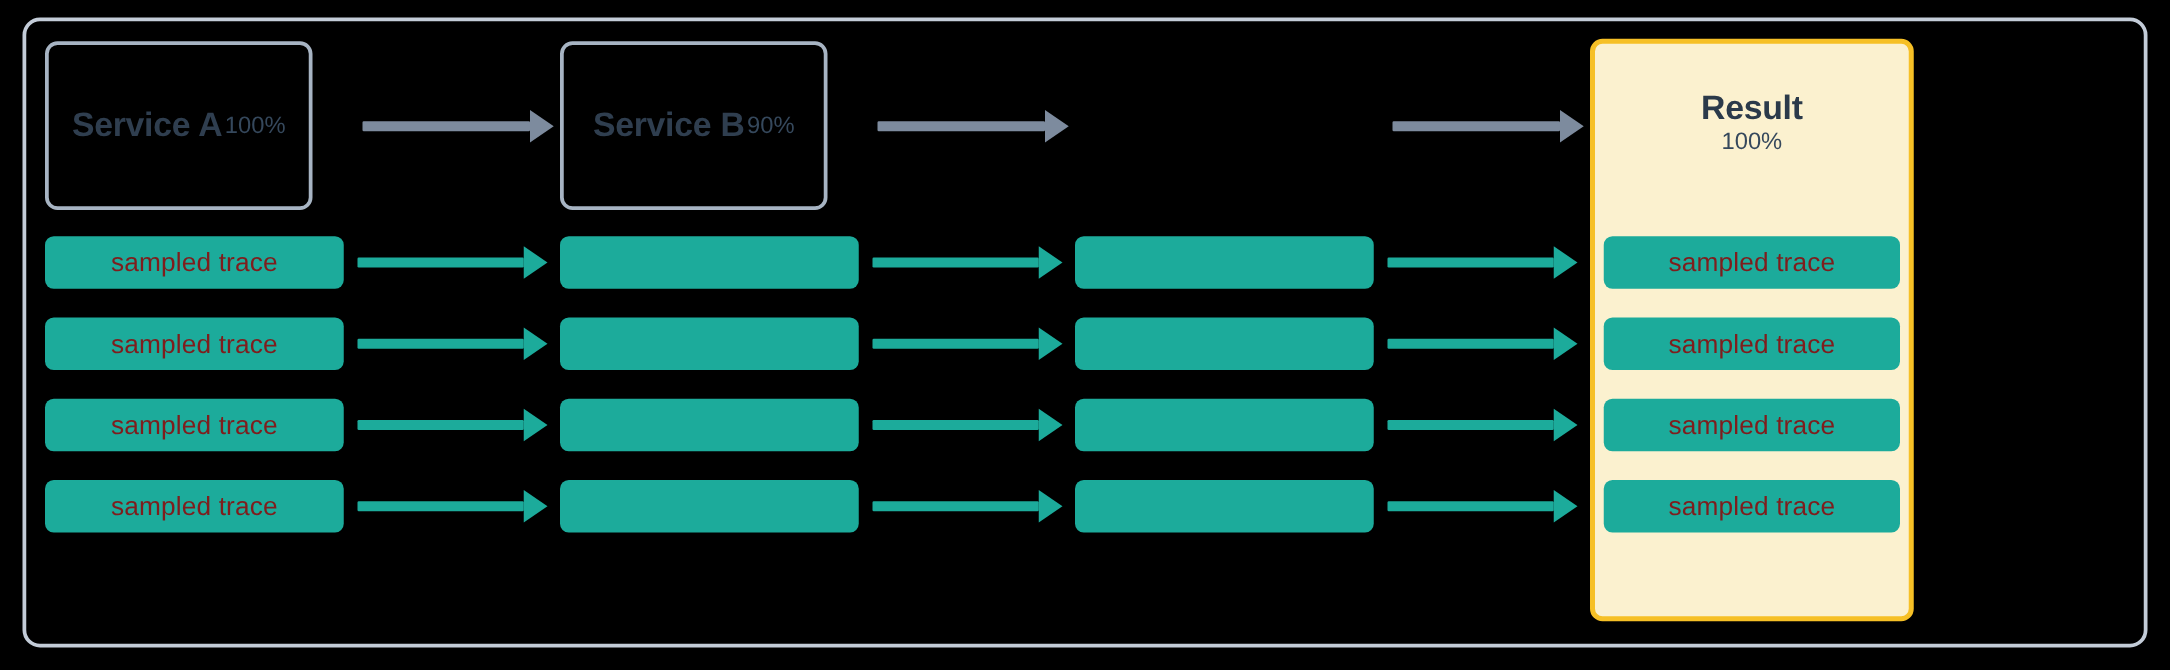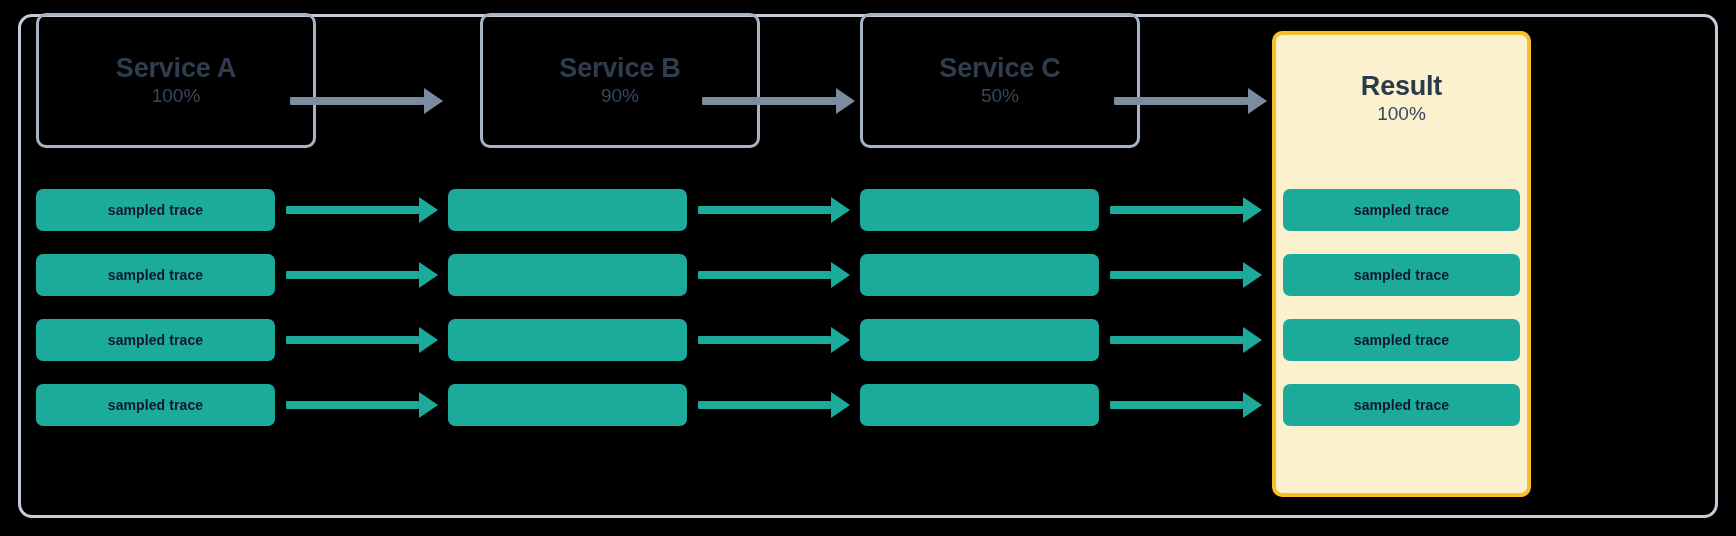--- a/index.html
+++ b/index.html
@@ -23,26 +23,26 @@
   #result-panel{
     position:absolute;left:1272px;top:31px;width:259px;height:466px;
     box-sizing:border-box;
     background:#fbf1cf;
     border:4px solid #f6c026;
     border-radius:10px;
   }
 
   
   .service-box{
-    position:absolute;top:13px;width:280px;height:135px;
+    position:absolute;top:33px;width:214px;height:135px;
     box-sizing:border-box;
     border:3px solid #a7b4c3;
     border-radius:10px;
     background:transparent;
-    display:flex;flex-direction:column;
+    display:flex;flex-direction:row;
     align-items:center;justify-content:center;
     gap:2px;
   }
   .service-name{
     font-size:27px;font-weight:bold;color:#2f3e4f;
     letter-spacing:-0.2px;line-height:1.1;
   }
   .service-pct{
     font-size:19px;font-weight:normal;color:#35485c;
     line-height:1.15;
@@ -59,21 +59,21 @@
   #result-head .service-name{color:#2b3a4a;}
   #result-head .service-pct{color:#35485c;}
 
   
   .trace-bar{
     position:absolute;height:42px;
     background:#1cab9b;border-radius:7px;
     display:flex;align-items:center;justify-content:center;
   }
   .trace-bar span{
-    color:#0f172a;font-size:14px;font-weight:bold;
+    color:#7f1d1d;font-size:21px;font-weight:normal;
     letter-spacing:0.1px;line-height:1;
   }
 
   
   .arrow{position:absolute;height:26px;}
   .arrow .shaft{
     position:absolute;left:0;top:9px;height:8px;
     border-radius:1px;
   }
   .arrow .head{
@@ -93,29 +93,25 @@
 
   <div id="outer-frame"></div>
 
   <div id="result-panel"></div>
 
   <div class="service-box" style="left:36px;">
     <div class="service-name">Service A</div>
     <div class="service-pct">100%</div>
   </div>
 
-  <div class="service-box" style="left:448px;margin-left:32px;">
+  <div class="service-box" style="left:448px;">
     <div class="service-name">Service B</div>
     <div class="service-pct">90%</div>
   </div>
 
-  <div class="service-box" style="left:860px;">
-    <div class="service-name">Service C</div>
-    <div class="service-pct">50%</div>
-  </div>
 
   <div id="result-head">
     <div class="service-name">Result</div>
     <div class="service-pct">100%</div>
   </div>
 
   <div class="arrow gray" style="left:290px;top:88px;width:153px;">
     <div class="shaft" style="width:134px;"></div>
     <div class="head" style="left:134px;"></div>
   </div>

